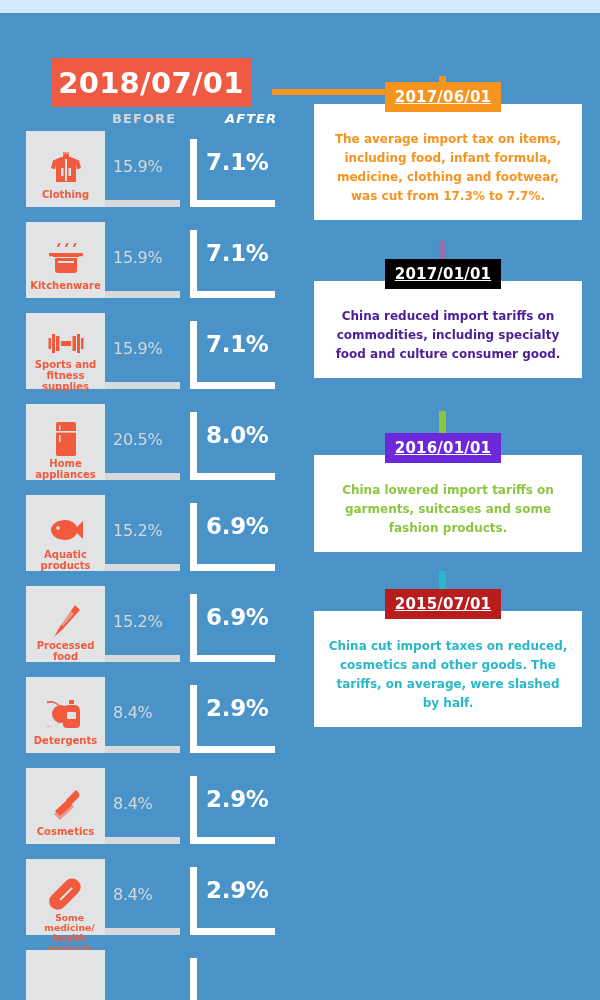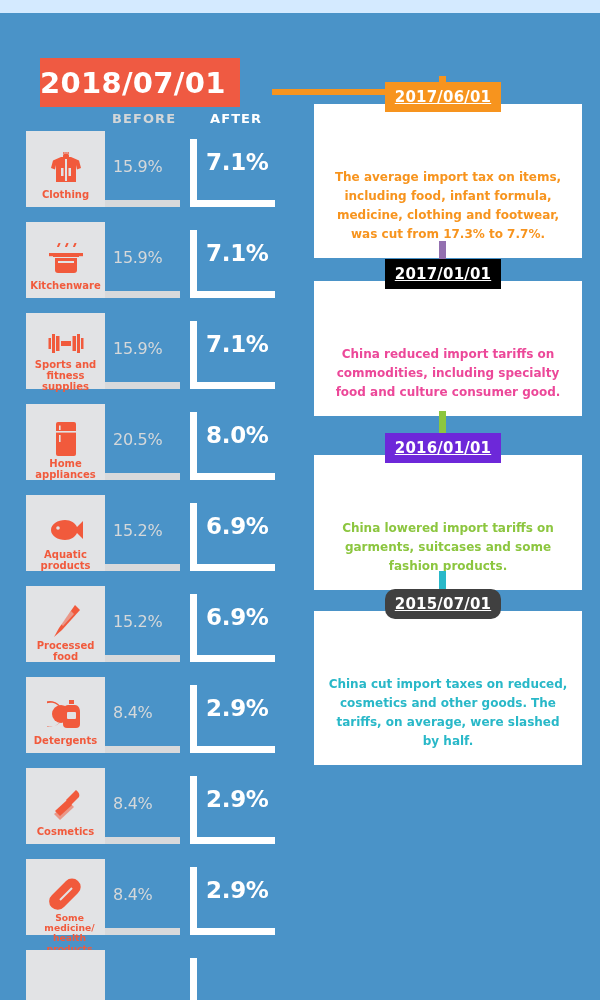--- a/index.html
+++ b/index.html
@@ -10,29 +10,29 @@
     overflow:hidden;position:relative;
   }
   #page{position:relative;width:600px;height:1000px;overflow:hidden;background:#4a93c8;}
 
   .topstrip{position:absolute;left:0;top:0;width:600px;height:13px;background:#d4eaff;}
 
   
   .left{position:absolute;left:0;top:13px;width:300px;height:987px;}
 
   .headline{
-    position:absolute;left:40px;top:45px;width:200px;height:49px;
+    position:absolute;left:51px;top:45px;width:200px;height:49px;
     background:#ef5a42;color:#fff;
-    display:flex;align-items:center;
+    display:flex;align-items:center;justify-content:center;
     font-size:29px;font-weight:bold;letter-spacing:.3px;
   }
 
   .colhead{position:absolute;top:98px;font-size:13px;font-weight:bold;letter-spacing:1.1px;}
   .colhead.before{left:112px;color:#d3d6d8;}
-  .colhead.after{left:210px;color:#ffffff;}
+  .colhead.after{left:225px;color:#ffffff;font-style:italic;}
 
   
   .connector-h{position:absolute;left:272px;top:76px;width:173px;height:6px;background:#f7941e;}
   .connector-v{position:absolute;left:439px;top:76px;width:6px;height:26px;background:#f7941e;}
 
   .rows{position:absolute;left:0;top:118px;width:300px;}
   .row{position:relative;height:91px;}
 
   .iconbox{
     position:absolute;left:26px;top:0;width:79px;height:76px;background:#e2e3e5;
@@ -65,21 +65,21 @@
   .tl-panel{
     background:#ffffff;box-sizing:border-box;
     padding:26px 14px 14px 14px;
     text-align:center;
   }
   .tl-label{
     position:absolute;left:71px;top:-22px;width:116px;height:30px;
     display:flex;align-items:center;justify-content:center;
     color:#ffffff;font-size:15px;font-weight:bold;letter-spacing:.2px;text-decoration:underline;
   }
-  .tl-text{font-size:12px;font-weight:bold;line-height:19px;margin-top:38px;}
+  .tl-text{font-size:12px;font-weight:bold;line-height:19px;}
   .tl-stem{position:absolute;left:125px;width:7px;}
 </style>
 </head>
 <body>
 
 <div id="page">
 
   <div class="topstrip"></div>
 
   <div class="left">
@@ -273,33 +273,33 @@
       <div class="tl-stem" style="top: 63px; height: 30px; background: rgb(247, 148, 30); left: 139px;"></div>
       <div class="tl-item" style="top: 91px;">
         <div class="tl-panel">
           <div class="tl-text" style="color: rgb(247, 148, 30);">The average import tax on items, including food, infant formula, medicine, clothing and footwear, was cut from 17.3% to 7.7%.</div>
         </div>
         <div class="tl-label" style="background: rgb(247, 148, 30);">2017/06/01</div>
       </div>
       <div class="tl-stem" style="top: 228px; height: 42px; background: rgb(147, 112, 176); left: 139px;"></div>
       <div class="tl-item" style="top: 268px;">
         <div class="tl-panel">
-          <div class="tl-text" style="color: #ec4899;">China reduced import tariffs on commodities, including specialty food and culture consumer good.</div>
+          <div class="tl-text" style="color: #4c1d95;">China reduced import tariffs on commodities, including specialty food and culture consumer good.</div>
         </div>
         <div class="tl-label" style="background: #000000;">2017/01/01</div>
       </div>
       <div class="tl-stem" style="top: 398px; height: 46px; background: rgb(140, 198, 63); left: 139px;"></div>
       <div class="tl-item" style="top: 442px;">
         <div class="tl-panel">
           <div class="tl-text" style="color: rgb(140, 198, 63);">China lowered import tariffs on garments, suitcases and some fashion products.</div>
         </div>
         <div class="tl-label" style="background: #6d28d9;">2016/01/01</div>
       </div>
       <div class="tl-stem" style="top: 558px; height: 42px; background: rgb(41, 184, 200); left: 139px;"></div>
       <div class="tl-item" style="top: 598px;">
         <div class="tl-panel">
           <div class="tl-text" style="color: rgb(41, 184, 200);">China cut import taxes on reduced, cosmetics and other goods. The tariffs, on average, were slashed by half.</div>
         </div>
-        <div class="tl-label" style="background: #404040; border-radius: 10px;">2015/07/01</div>
+        <div class="tl-label" style="background: #b91c1c;">2015/07/01</div>
       </div>
     </div>
 
 </div>
 
 </body></html>

